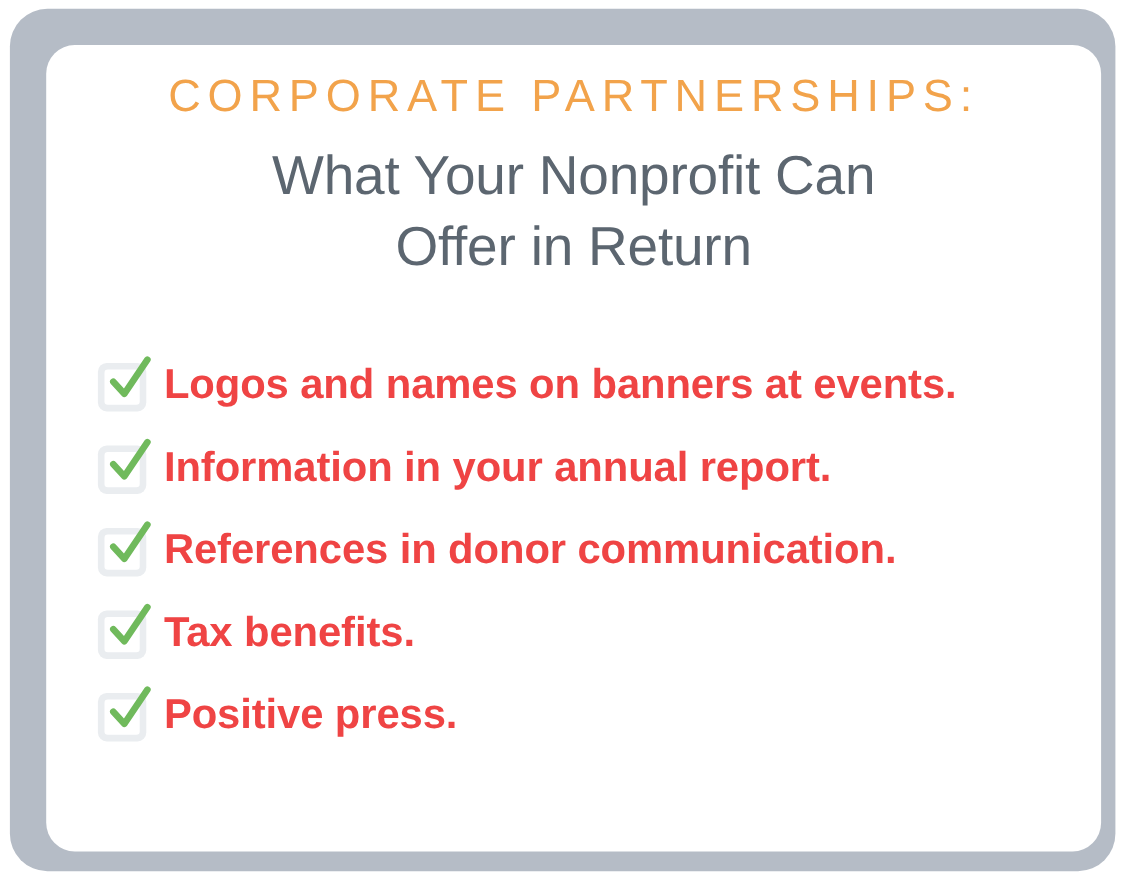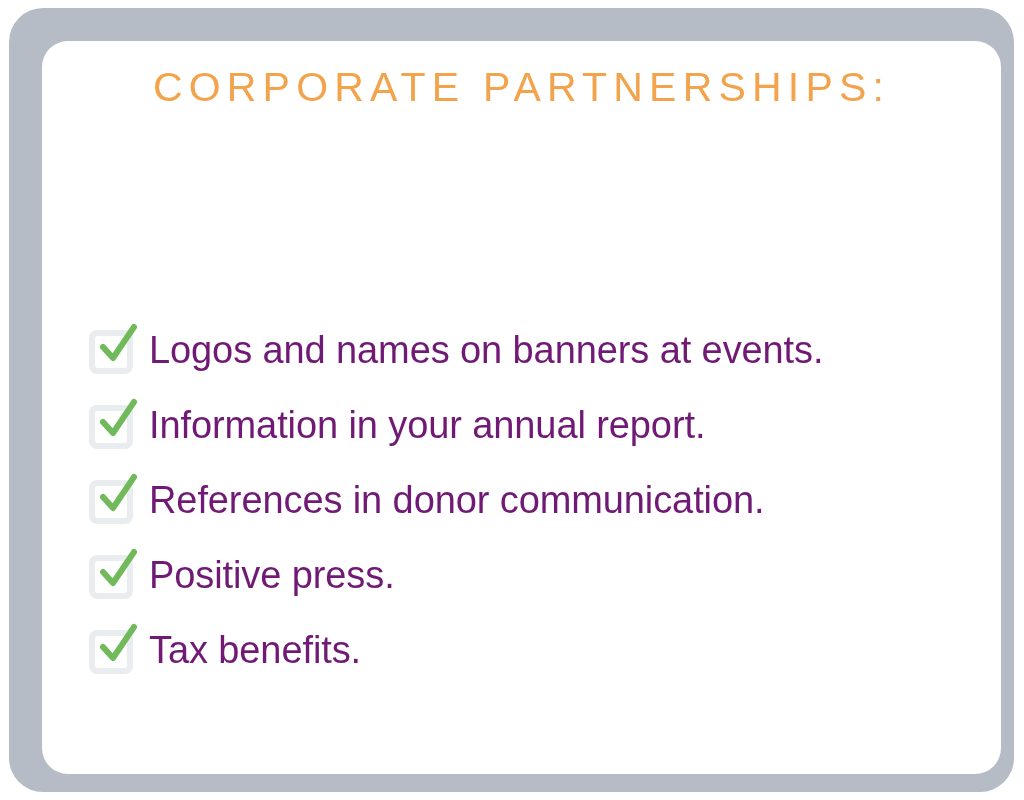--- a/index.html
+++ b/index.html
@@ -133,39 +133,41 @@
     left: 4px;
     top: -5px;
     width: 48px;
     height: 48px;
     overflow: visible;
   }
 
   .check-label {
     font-family: "Liberation Sans", sans-serif;
     font-size: 38px;
-    font-weight: 400;
-    color: #701a75;
+    font-weight: 700;
+    color: #ef4444;
     line-height: 1.1;
     letter-spacing: -0.1px;
     white-space: nowrap;
   }
 </style>
 </head>
 <body>
 
 <div class="canvas">
 
   <div class="gray-panel">
 
     <div class="white-card">
 
       <div class="heading-block">
         <h1 class="title-eyebrow">CORPORATE PARTNERSHIPS:</h1>
         <h2 class="title-main">
+          <span class="line">What Your Nonprofit Can</span>
+          <span class="line">Offer in Return</span>
         </h2>
       </div>
 
       <ul class="checklist">
 
         <li class="check-row">
           <span class="checkbox-icon">
             <span class="box"></span>
             <svg viewBox="0 0 48 48">
               <path d="M10 25 L20 36 L41 5" fill="none" stroke="#70ba5c" stroke-width="6" stroke-linecap="round" stroke-linejoin="round"></path>
@@ -194,31 +196,31 @@
           <span class="check-label">References in donor communication.</span>
         </li>
 
         <li class="check-row">
           <span class="checkbox-icon">
             <span class="box"></span>
             <svg viewBox="0 0 48 48">
               <path d="M10 25 L20 36 L41 5" fill="none" stroke="#70ba5c" stroke-width="6" stroke-linecap="round" stroke-linejoin="round"></path>
             </svg>
           </span>
+          <span class="check-label">Tax benefits.</span>
+        </li>
+
+        <li class="check-row">
+          <span class="checkbox-icon">
+            <span class="box"></span>
+            <svg viewBox="0 0 48 48">
+              <path d="M10 25 L20 36 L41 5" fill="none" stroke="#70ba5c" stroke-width="6" stroke-linecap="round" stroke-linejoin="round"></path>
+            </svg>
+          </span>
           <span class="check-label">Positive press.</span>
-        </li>
-
-        <li class="check-row">
-          <span class="checkbox-icon">
-            <span class="box"></span>
-            <svg viewBox="0 0 48 48">
-              <path d="M10 25 L20 36 L41 5" fill="none" stroke="#70ba5c" stroke-width="6" stroke-linecap="round" stroke-linejoin="round"></path>
-            </svg>
-          </span>
-          <span class="check-label">Tax benefits.</span>
         </li>
 
 
       </ul>
 
     </div>
   </div>
 </div>
 
 </body></html>

